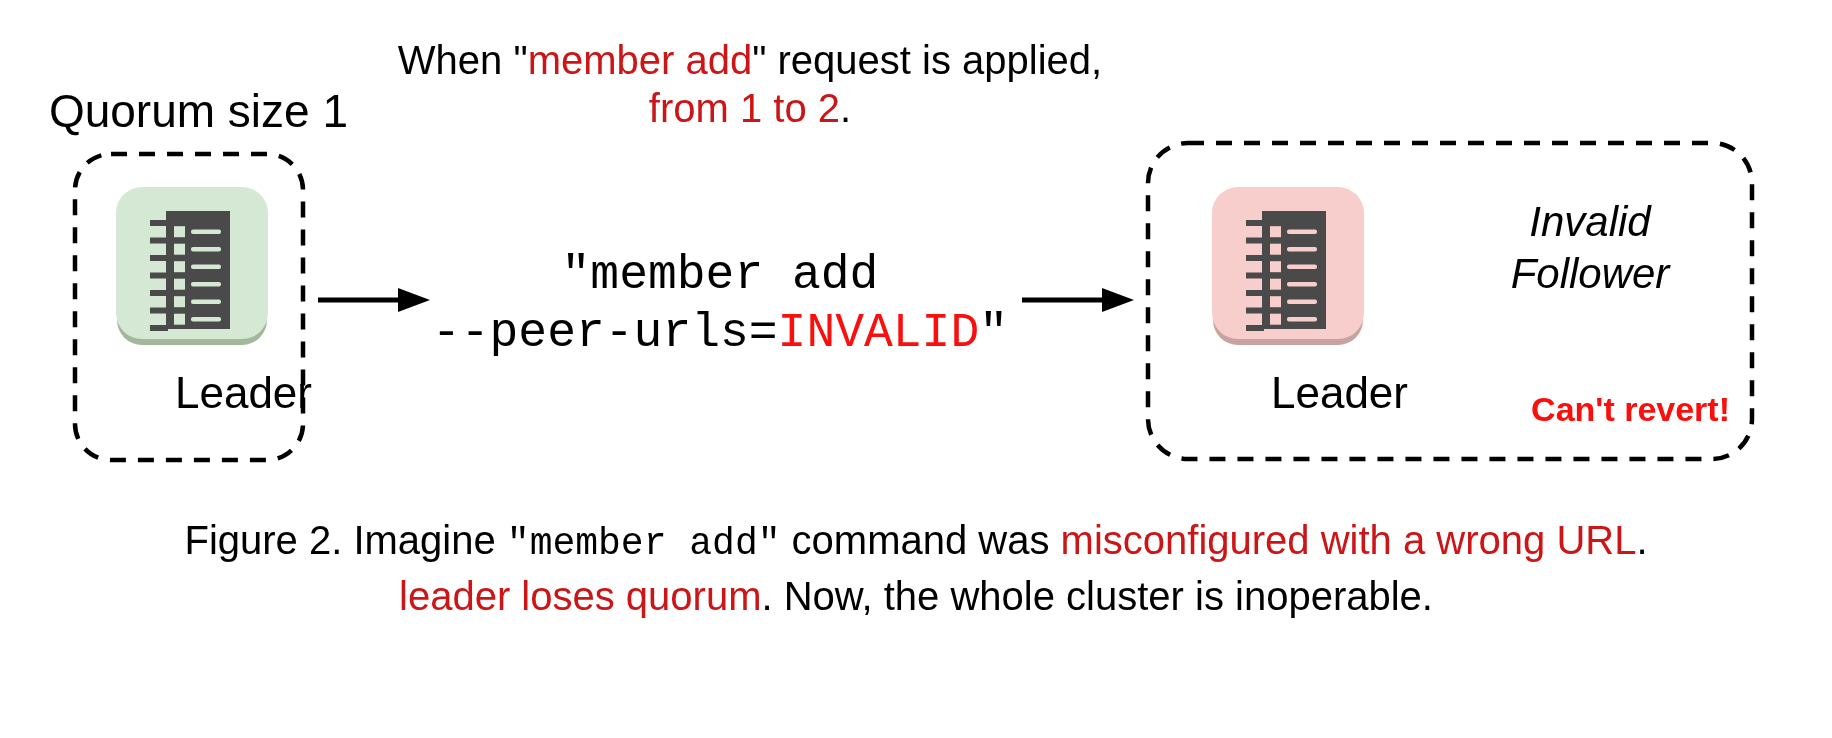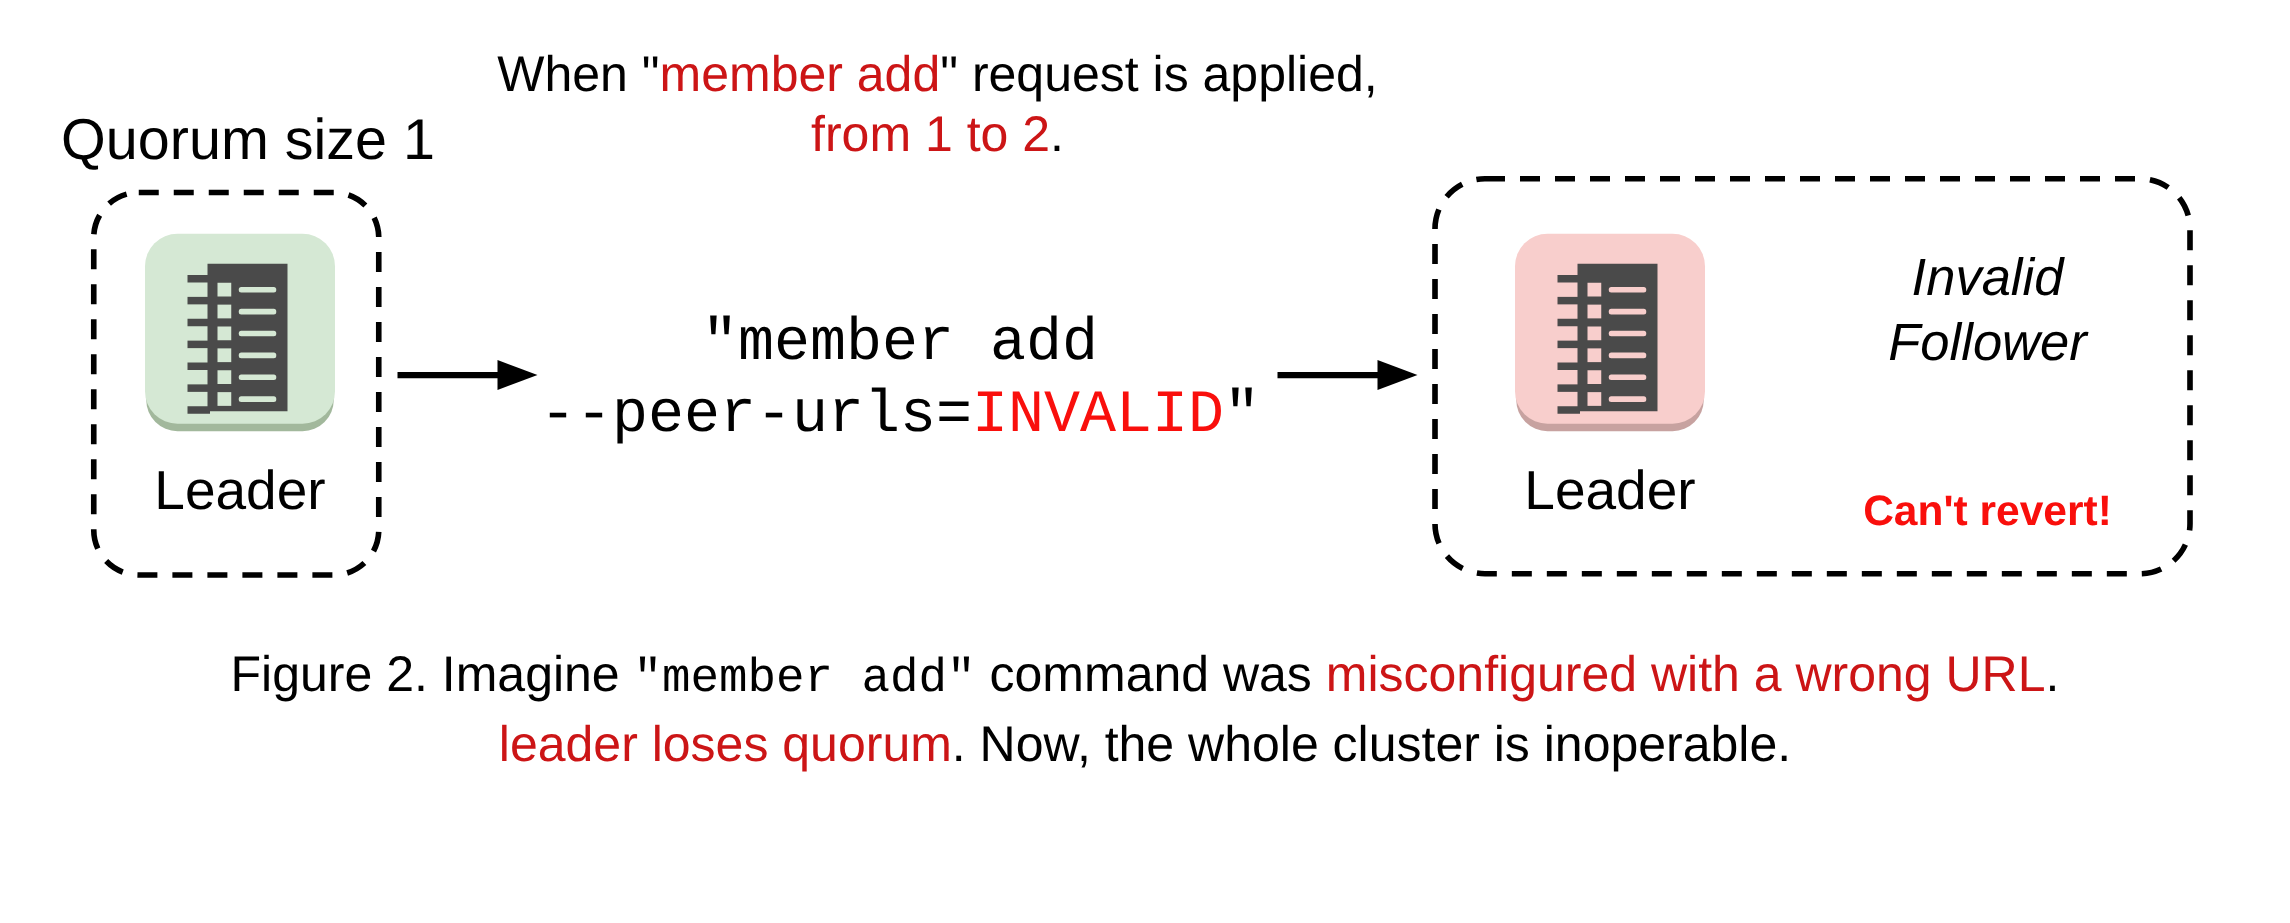--- a/index.html
+++ b/index.html
@@ -25,32 +25,32 @@
   .node{
     width:152px;height:152px;border-radius:26px;
     background:var(--node-green);
     box-shadow:0 7px 0 -1px var(--node-green-shadow);
   }
   .node.pink{background:var(--node-pink);box-shadow:0 7px 0 -1px var(--node-pink-shadow);}
   .node svg{position:absolute;inset:0;width:100%;height:100%;}
   .ledger .dark rect{fill:var(--icon-dark);}
   .node.green .lite rect{fill:var(--node-green);}
   .node.pink .lite rect{fill:var(--node-pink);}
-  .node-label{font-size:44px;text-align:center;white-space:nowrap;}
+  .node-label{font-size:44px;text-align:right;white-space:nowrap;}
   .top-note{font-size:40px;text-align:center;line-height:48px;white-space:nowrap;}
   .rb{color:var(--red-bold);font-weight:400;}
   .command{
     font-family:"Liberation Mono",monospace;font-size:48px;line-height:58px;
     text-align:center;white-space:nowrap;
   }
   .command .invalid{color:var(--red-bright);}
   svg.arrow line{stroke:#000;stroke-width:5;}
   svg.arrow polygon{fill:#000;}
   .expecting{font-size:42px;font-style:italic;text-align:center;line-height:52px;white-space:nowrap;}
-  .warning{font-size:34px;font-weight:700;color:var(--red-bright);text-align:center;white-space:nowrap;}
+  .warning{font-size:34px;font-weight:700;color:var(--red-bright);text-align:right;white-space:nowrap;}
   .caption{font-size:40px;line-height:53px;text-align:center;white-space:nowrap;}
   .caption .fig{}
   .caption .mono{font-family:"Liberation Mono",monospace;font-size:38px;}
 </style>
 </head>
 <body>
 
 <div class="canvas">
 
   <div class="abs cluster-title" style="left:28px;top:84px;width:320px">Quorum size 1</div>

